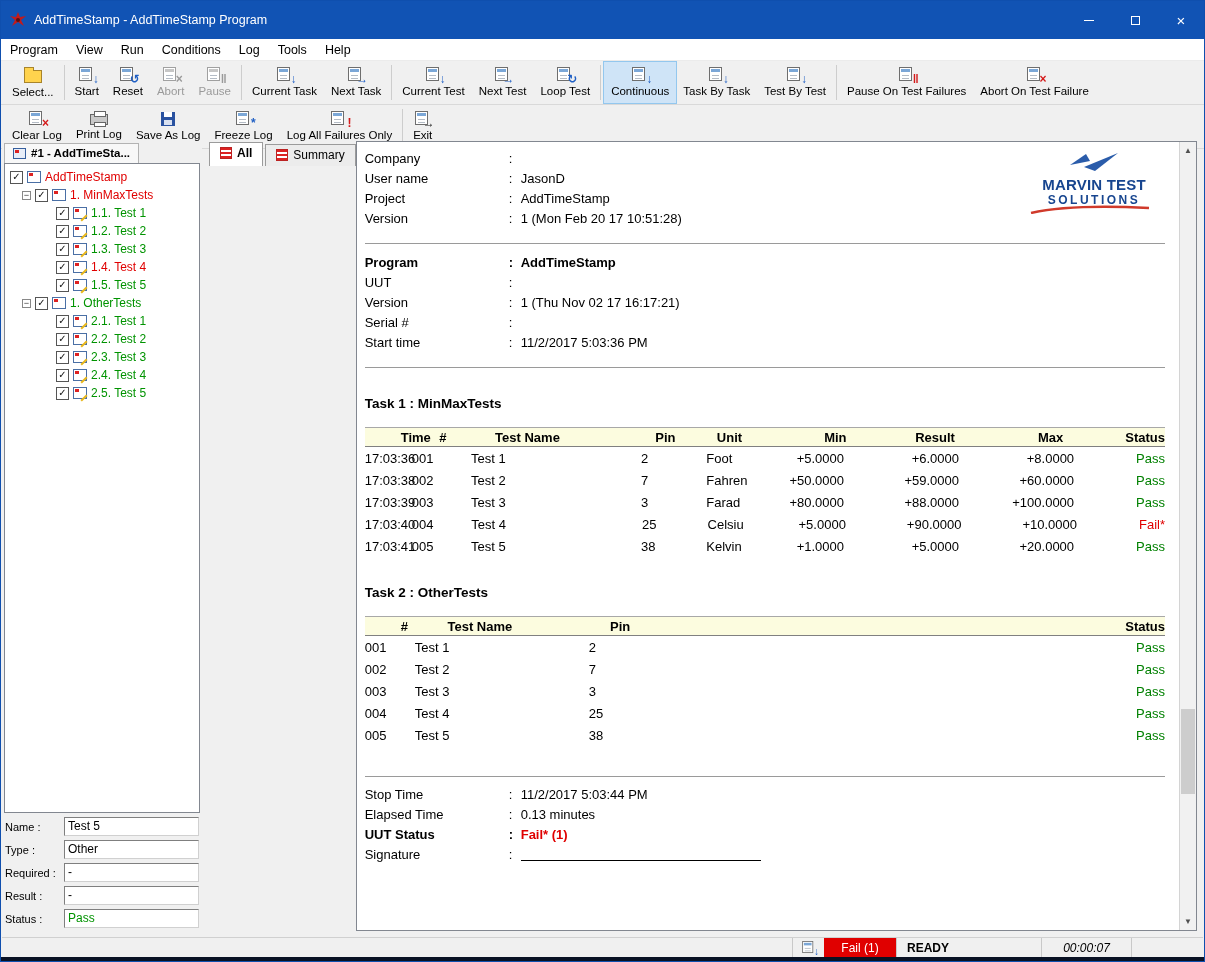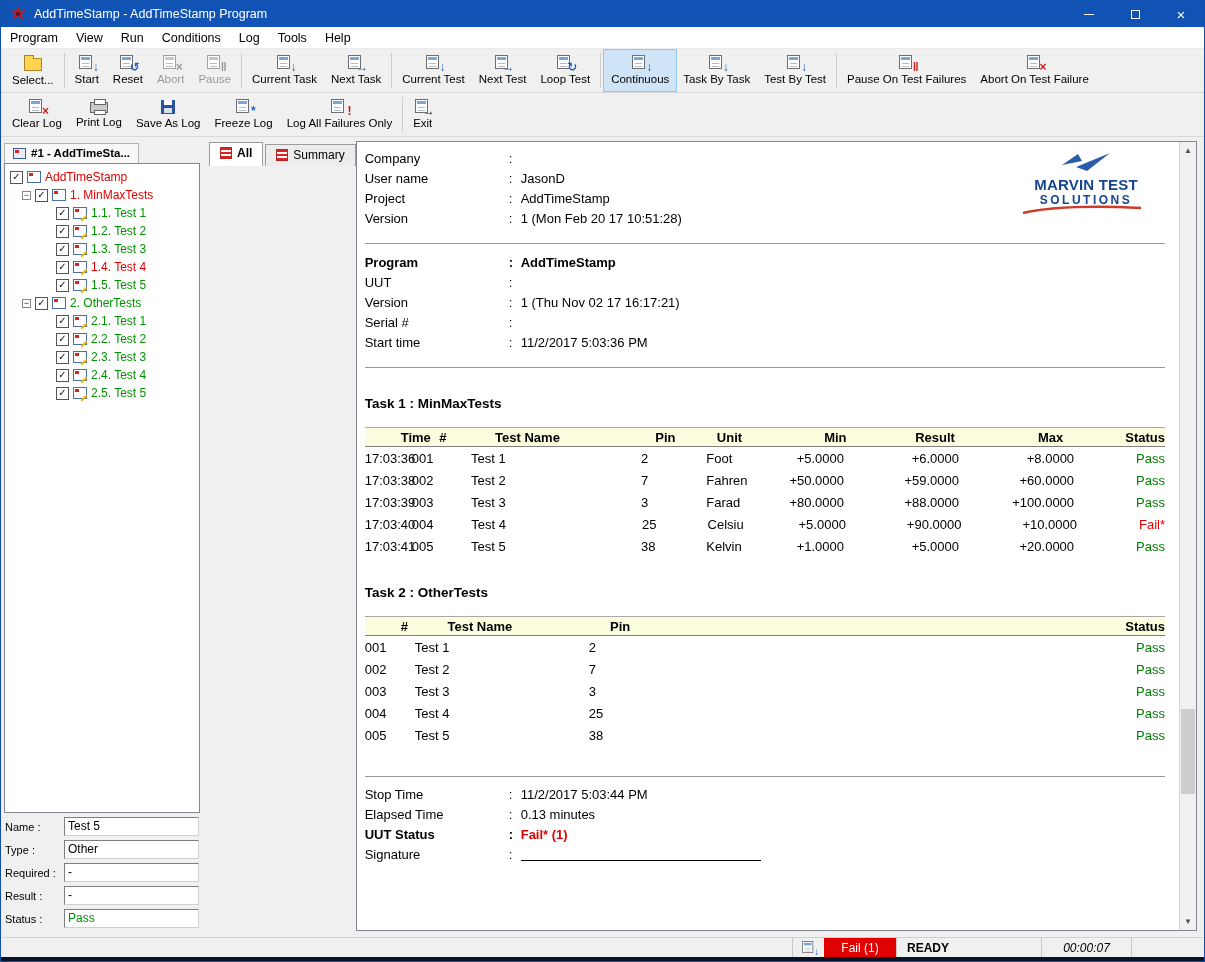--- a/index.html
+++ b/index.html
@@ -1,21 +1,21 @@
 <!DOCTYPE html>
 <html><head>
 <meta charset="utf-8">
 <style>
   * { box-sizing: border-box; }
   body { margin:0; background:#444; font-family:"Liberation Sans","DejaVu Sans",sans-serif; }
   .window { position:relative; width:1205px; height:962px; background:#f0f0f0;
             border:1px solid #0f4fae; overflow:hidden; }
 
   
-  .titlebar { height:26px; background:#1153b4; display:flex; align-items:center; color:#fff; }
+  .titlebar { height:38px; background:#1153b4; display:flex; align-items:center; color:#fff; }
   .app-icon { width:16px; height:16px; margin:0 8px 0 9px; flex:none; }
   .tb-title { flex:1; font-size:12.5px; }
   .tb-btns { display:flex; height:100%; }
   .tb-btn { width:46px; display:flex; align-items:center; justify-content:center; }
   .gl-min { width:10px; height:1px; background:#fff; display:inline-block; }
   .gl-max { width:9px; height:9px; border:1px solid #fff; display:inline-block; }
   .gl-close { font-size:15px; line-height:1; }
 
   
   .menubar { height:22px; background:#fff; display:flex; align-items:center; font-size:12.5px; border-bottom:1px solid #ebebeb; }
@@ -98,21 +98,21 @@
   .ttable { margin-right:14px; }
   .trw { display:flex; align-items:center; height:22px; }
   .trw.head { height:20px; background:#fcfcdf; border-top:1px solid #a8a8a8; border-bottom:1px solid #808080; font-weight:bold;padding-left:36px; }
   .c-time { width:47px; } .c-num { width:68px; } .c-name { width:195px; } .c-pin { width:75px; }
   .c-unit { width:78px; } .c-min { width:80px; text-align:right; } .c-res { width:132px; text-align:right; }
   .c-max { width:132px; text-align:right; } .c-status { flex:1; padding-left:62px; }
   .c2-num { width:57px; } .c2-name { width:198px; } .c2-pin { width:552px; }
 
   .sig-line { display:inline-block; width:240px; border-bottom:1px solid #000; height:14px; }
 
-  .logo { position:absolute; top:10px; right:32px; width:122px; text-align:center; }
+  .logo { position:absolute; top:10px; right:24px; width:122px; text-align:center; }
   .logo-title { color:#17458f; font-weight:bold; font-size:15px; letter-spacing:0.2px; margin-top:1px; }
   .logo-sub { color:#17458f; font-weight:bold; font-size:12px; letter-spacing:2.5px; position:relative; }
   .logo-sw { position:absolute; left:-4px; bottom:-7px; }
 
   .vscroll { position:absolute; top:0; right:0; bottom:0; width:17px; background:#f1f1f1; border-left:1px solid #d4d4d4; }
   .sbtn { position:absolute; left:0; right:0; height:17px; display:flex; align-items:center; justify-content:center; font-size:8px; color:#505050; }
   .sbtn.up { top:0; } .sbtn.down { bottom:0; }
   .sthumb { position:absolute; left:1px; right:1px; top:72%; height:85px; background:#cdcdcd; }
 
   
@@ -352,21 +352,21 @@
       </div>
       <div class="trow l2">
         <span class="cb">✓</span>
         <span class="tic test"></span>
         <span class="t-green">1.5. Test 5</span>
       </div>
       <div class="trow l1">
         <span class="expander">−</span>
         <span class="cb">✓</span>
         <span class="tic"></span>
-        <span class="t-green">2. OtherTests</span>
+        <span class="t-green">1. OtherTests</span>
       </div>
       <div class="trow l2">
         <span class="cb">✓</span>
         <span class="tic test"></span>
         <span class="t-green">2.1. Test 1</span>
       </div>
       <div class="trow l2">
         <span class="cb">✓</span>
         <span class="tic test"></span>
         <span class="t-green">2.2. Test 2</span>

